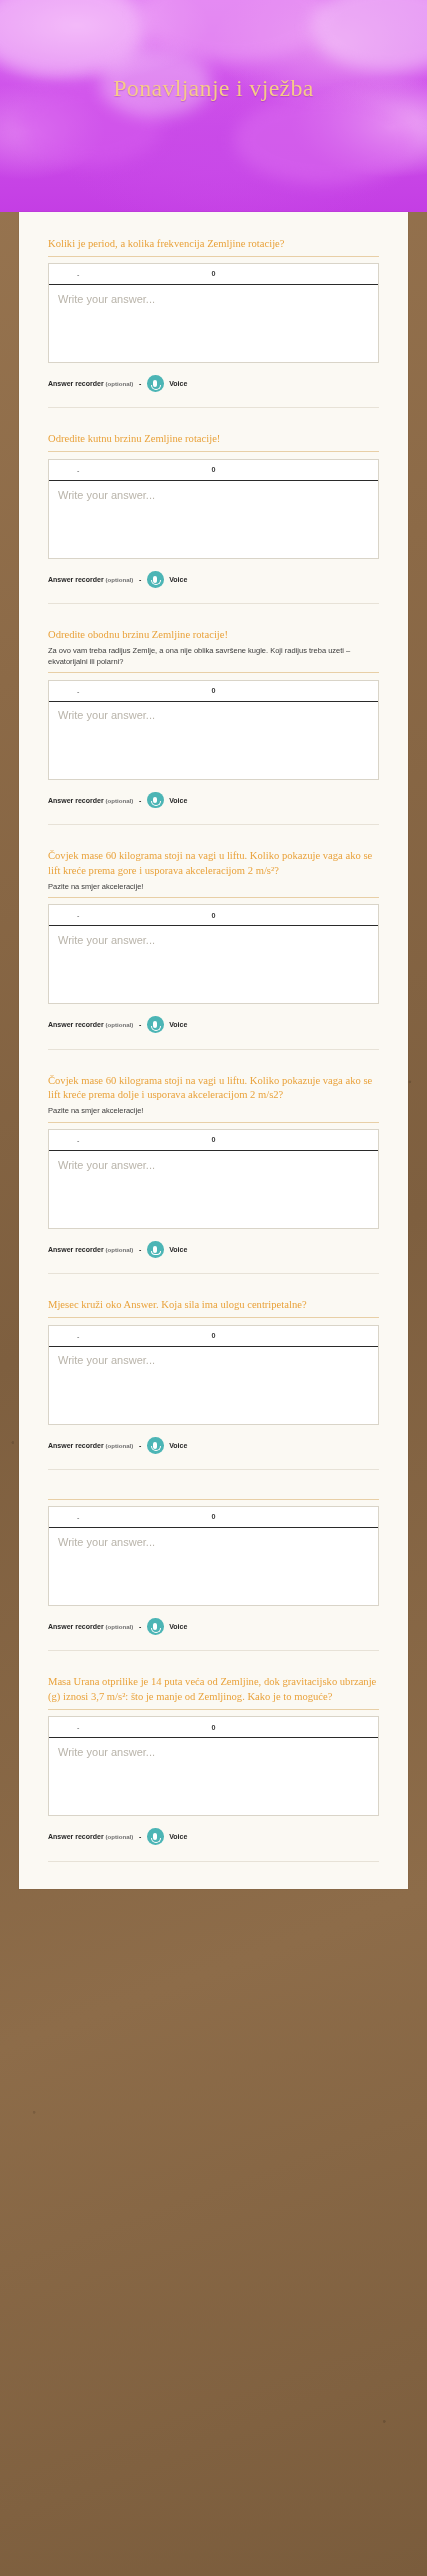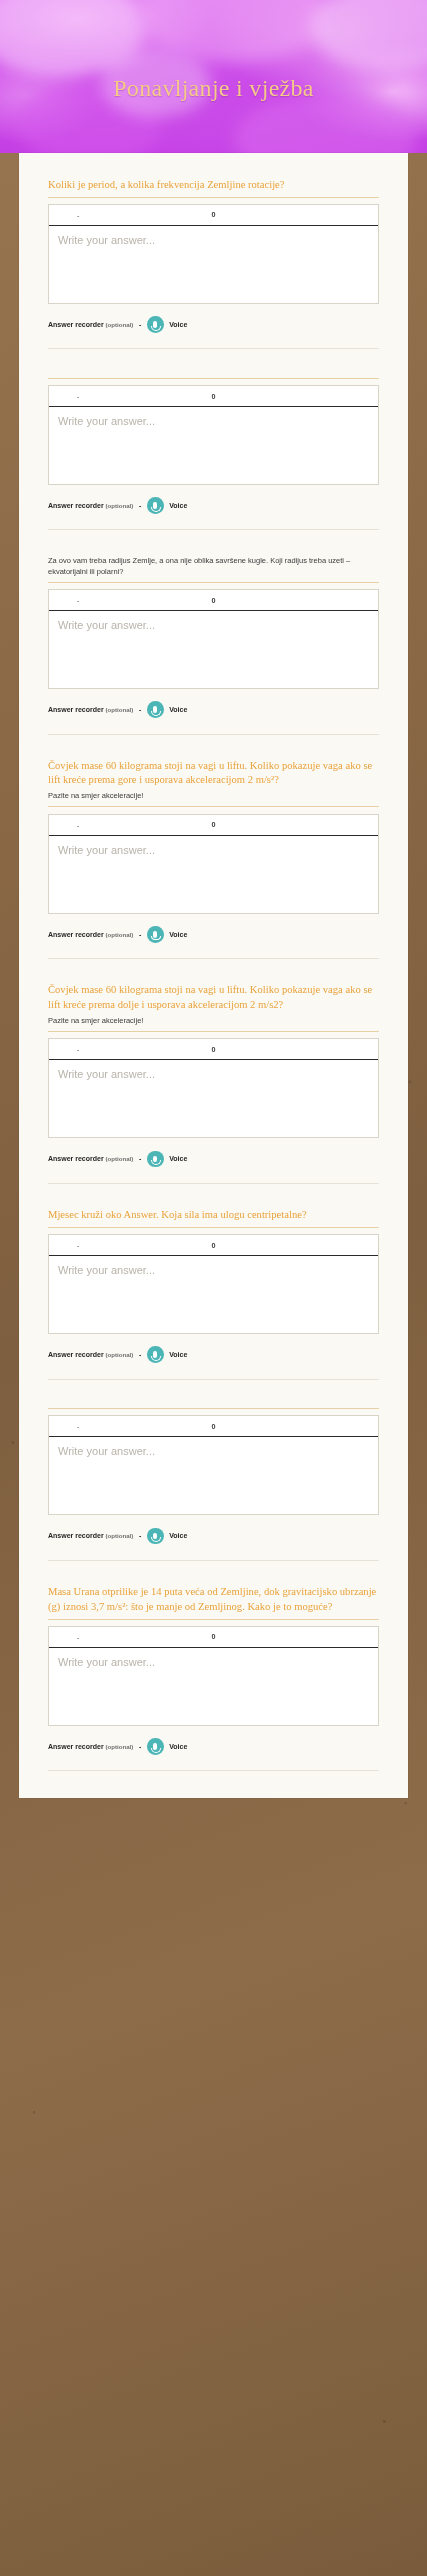--- a/index.html
+++ b/index.html
@@ -25,21 +25,21 @@
       radial-gradient(circle at 95% 70%, rgba(0,0,0,0.14) 0 1.1px, transparent 1.7px),
       radial-gradient(circle at 8% 82%, rgba(0,0,0,0.12) 0 1.1px, transparent 1.7px),
       radial-gradient(circle at 90% 94%, rgba(0,0,0,0.15) 0 1.1px, transparent 1.7px),
       linear-gradient(160deg, #9a7752 0%, #8c6a47 25%, #7e5f3f 50%, #8d6c49 75%, #7a5c3c 100%);
   }
 
   
   .banner {
     position: relative;
     width: 427px;
-    height: 153px;
+    height: 212px;
     overflow: hidden;
     background:
       radial-gradient(ellipse 189px 83px at 18% 12%, #f0a8f8 0%, rgba(240,168,248,0) 70%),
       radial-gradient(ellipse 167px 95px at 78% 20%, #e58df0 0%, rgba(229,141,240,0) 72%),
       radial-gradient(ellipse 234px 111px at 55% 72%, #c94ae8 0%, rgba(201,74,232,0) 75%),
       radial-gradient(ellipse 145px 72px at 92% 60%, #f3b6f7 0%, rgba(243,182,247,0) 70%),
       radial-gradient(ellipse 111px 67px at 6% 62%, #e07ef0 0%, rgba(224,126,240,0) 72%),
       linear-gradient(180deg, #d96bf0 0%, #cf52ea 45%, #c43ee4 100%);
   }
   .banner .cloud {
@@ -230,41 +230,43 @@
       <span class="rec-dash">-</span>
       <span class="mic-btn">
             <span class="mic-glyph"></span>
           </span>
       <span class="voice-label">Voice</span>
     </div>
     <hr class="q-divider">
   </div>
 
   <div class="q-block">
-
-    <hr class="q-rule">
-    <div class="editor">
-      <div class="editor-toolbar">
-        <span class="tb-left">-</span>
-        <span class="tb-center">0</span>
-      </div>
-      <div class="editor-area">Write your answer...</div>
-    </div>
-    <div class="recorder-row">
-      <span class="rec-label"><span>Answer recorder </span><span class="opt">(optional)</span></span>
-      <span class="rec-dash">-</span>
-      <span class="mic-btn">
-            <span class="mic-glyph"></span>
-          </span>
-      <span class="voice-label">Voice</span>
-    </div>
-    <hr class="q-divider">
-  </div>
-
-  <div class="q-block">
+    <p class="q-title">Odredite kutnu brzinu Zemljine rotacije!</p>
+
+    <hr class="q-rule">
+    <div class="editor">
+      <div class="editor-toolbar">
+        <span class="tb-left">-</span>
+        <span class="tb-center">0</span>
+      </div>
+      <div class="editor-area">Write your answer...</div>
+    </div>
+    <div class="recorder-row">
+      <span class="rec-label"><span>Answer recorder </span><span class="opt">(optional)</span></span>
+      <span class="rec-dash">-</span>
+      <span class="mic-btn">
+            <span class="mic-glyph"></span>
+          </span>
+      <span class="voice-label">Voice</span>
+    </div>
+    <hr class="q-divider">
+  </div>
+
+  <div class="q-block">
+    <p class="q-title">Odredite obodnu brzinu Zemljine rotacije!</p>
     <p class="q-sub">Za ovo vam treba radijus Zemlje, a ona nije oblika savršene kugle. Koji radijus treba uzeti – ekvatorijalni ili polarni?</p>
     <hr class="q-rule">
     <div class="editor">
       <div class="editor-toolbar">
         <span class="tb-left">-</span>
         <span class="tb-center">0</span>
       </div>
       <div class="editor-area">Write your answer...</div>
     </div>
     <div class="recorder-row">

